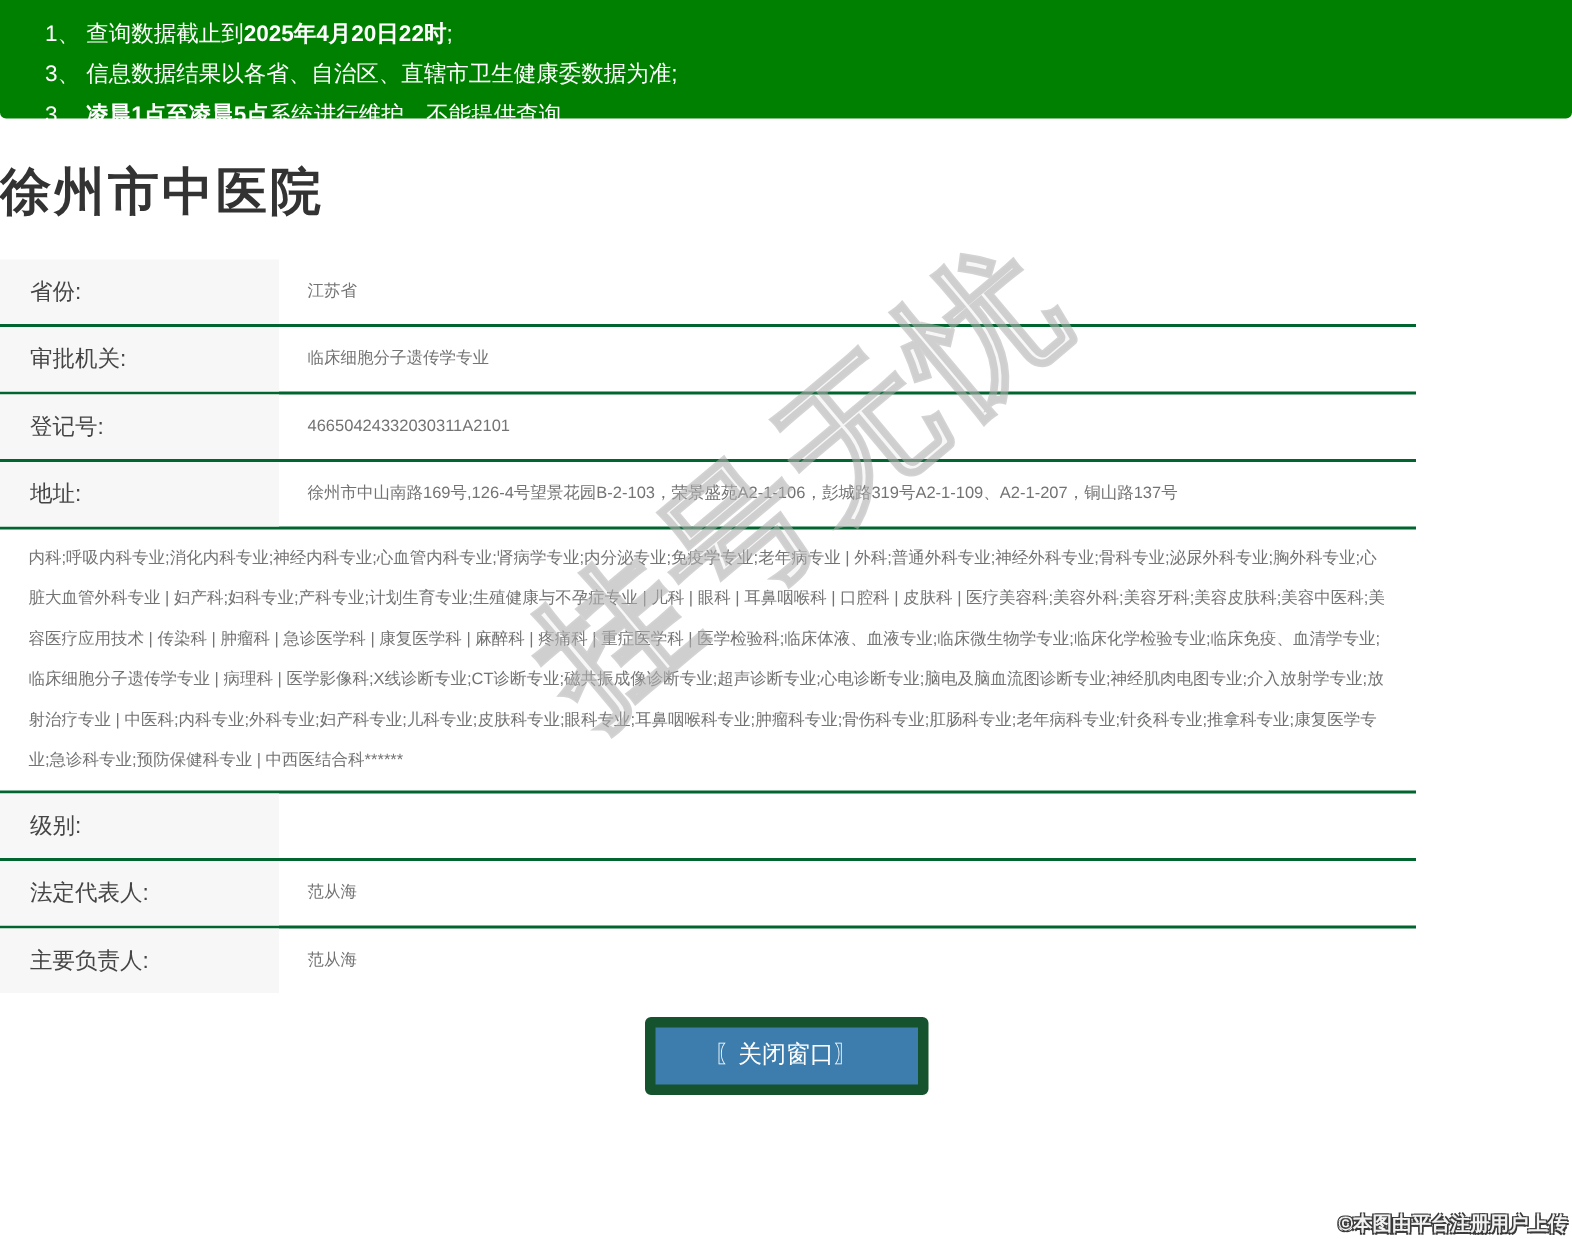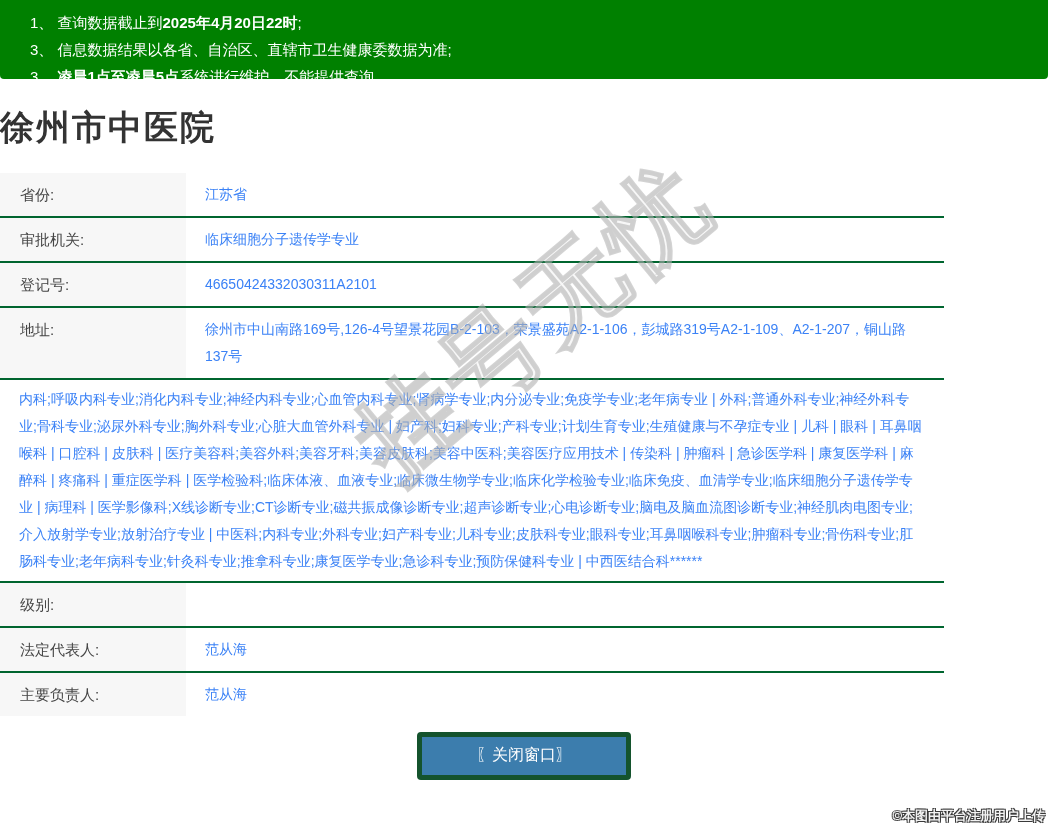--- a/index.html
+++ b/index.html
@@ -52,42 +52,42 @@
     background: #f7f7f7;
     padding: 8px 10px 8px 20px;
     color: #454545;
     font-size: 15px;
     line-height: 27px;
   }
   .info-value {
     flex: 1;
     box-sizing: border-box;
     padding: 8px 18px 8px 19px;
-    color: #3b82f6;
-    font-size: 14px;
+    color: #737373;
+    font-size: 11px;
     line-height: 27px;
   }
   .info-row.dense .info-label,
   .info-row.dense .info-value { padding-top: 6px; padding-bottom: 6px; }
   
   .button-bar {
     margin-top: 16px;
     text-align: center;
   }
   .close-button {
     display: inline-block;
-    width: 214px;
+    width: 189px;
     box-sizing: border-box;
     background: #3c7dad;
     color: #ffffff;
     font-size: 16px;
     font-family: "Liberation Sans", "DejaVu Sans", sans-serif;
     text-align: center;
     padding: 8px 0 9px 0;
-    border: 5px solid #14532d;
+    border: 7px solid #14532d;
     border-radius: 4px;
     cursor: pointer;
   }
   
   .diag-watermark {
     position: absolute;
     left: 255px;
     top: 255px;
     width: 560px;
     text-align: center;

